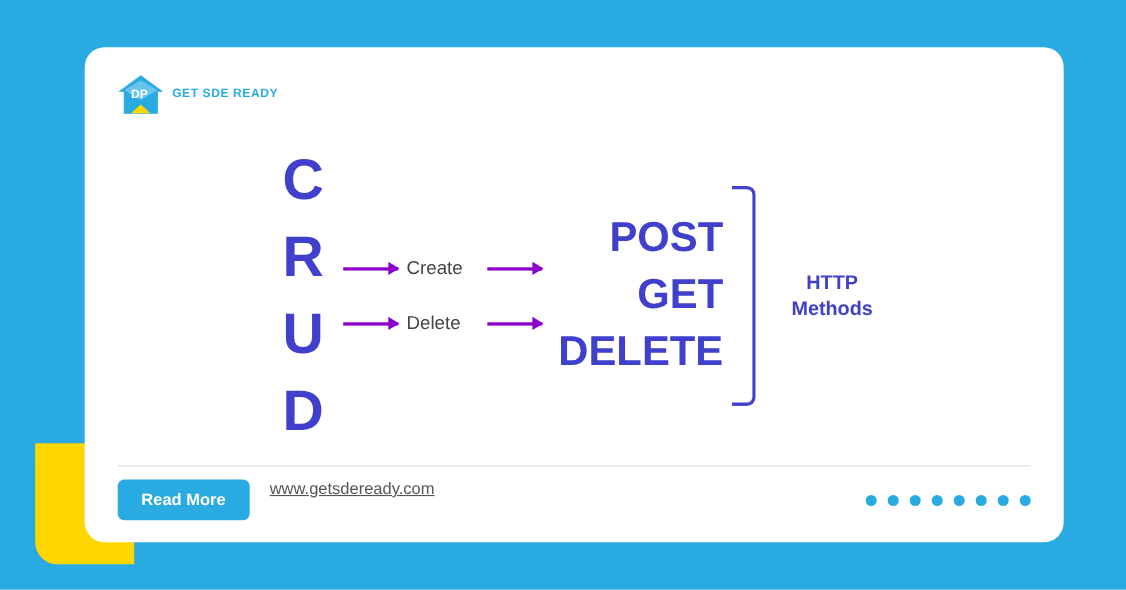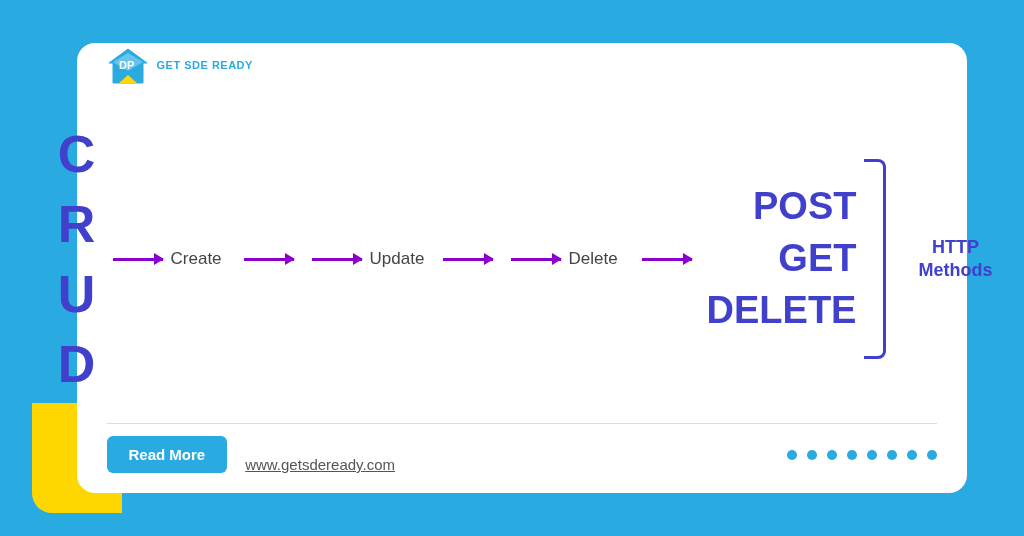--- a/index.html
+++ b/index.html
@@ -36,21 +36,21 @@
     
     .card {
       width: 890px;
       height: 450px;
       background: #ffffff;
       border-radius: 18px;
       position: relative;
       z-index: 2;
       display: flex;
       flex-direction: column;
-      padding: 4px 30px 20px 30px;
+      padding: 24px 30px 20px 30px;
       margin-left: 19px;
     }
     
     .card-header {
       display: flex;
       align-items: center;
       margin-bottom: 10px;
     }
     .logo-icon {
       width: 42px;
@@ -88,22 +88,22 @@
       font-weight: 900;
       color: #4040CC;
       font-family: 'Arial Black', Arial, sans-serif;
       line-height: 1;
       width: 52px;
       text-align: center;
     }
     
     .rows-container {
       display: flex;
-      flex-direction: row;
-      gap: 18px;
+      flex-direction: column;
+      gap: 30px;
     }
     .row {
       display: flex;
       align-items: center;
       gap: 8px;
     }
     .arrow {
       display: flex;
       align-items: center;
     }
@@ -175,21 +175,21 @@
       margin: 0 0 12px 0;
     }
     
     .card-footer {
       display: flex;
       align-items: center;
       justify-content: space-between;
     }
     .footer-left {
       display: flex;
-      align-items: flex-end;
+      align-items: flex-start;
       gap: 18px;
     }
     .read-more-btn {
       background: #29ABE2;
       color: #fff;
       border: none;
       border-radius: 6px;
       padding: 10px 22px;
       font-size: 15px;
       font-weight: 700;
@@ -254,29 +254,20 @@
             </div>
           <span class="row-label">Create</span>
           <div class="arrow">
               <div class="arrow-line"></div>
             </div>
         </div>
         <div class="row">
           <div class="arrow">
               <div class="arrow-line"></div>
             </div>
-          <span class="row-label">Update</span>
-          <div class="arrow">
-              <div class="arrow-line"></div>
-            </div>
-        </div>
-        <div class="row">
-          <div class="arrow">
-              <div class="arrow-line"></div>
-            </div>
           <span class="row-label">Delete</span>
           <div class="arrow">
               <div class="arrow-line"></div>
             </div>
         </div>
       </div>
 
       <div class="http-methods">
         <div class="method-text">POST</div>
         <div class="method-text">GET</div>

